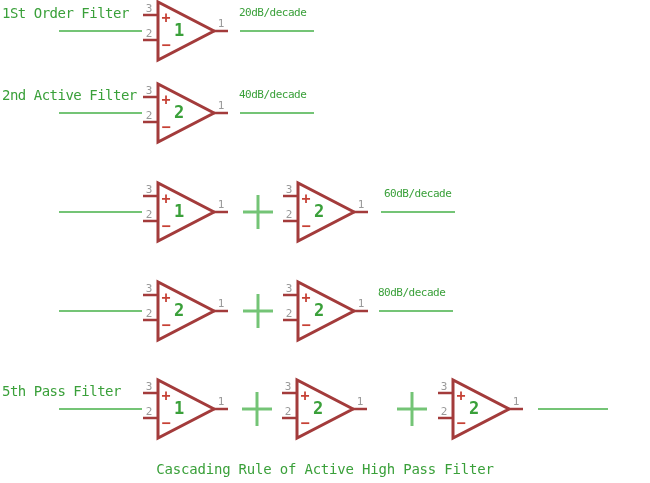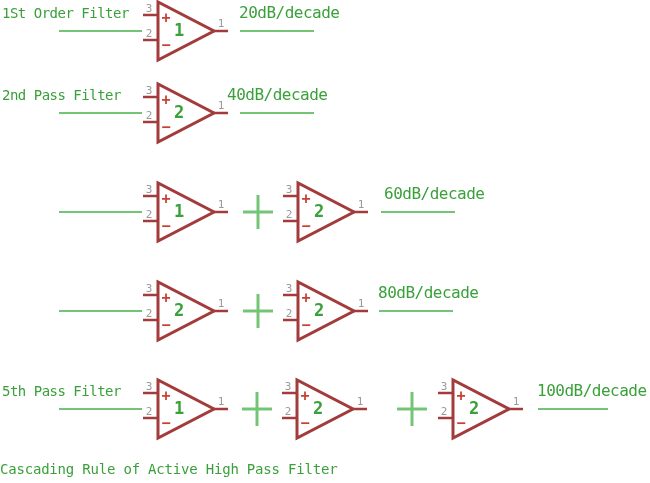--- a/index.html
+++ b/index.html
@@ -14,35 +14,35 @@
   .stage{
     position:relative;width:650px;height:483px;background:var(--bg);
     font-family:"DejaVu Sans Mono","Liberation Mono",monospace;overflow:hidden;
   }
   .row{position:absolute;left:0;width:650px;height:76px;}
   .lbl{
     position:absolute;left:2px;top:12px;font-size:14px;line-height:14px;
     color:var(--text-green);white-space:pre;letter-spacing:-0.5px;
   }
   .rate{
-    position:absolute;top:12px;font-size:16px;line-height:14px;
+    position:absolute;top:12px;font-size:11px;line-height:14px;
     color:var(--text-green);white-space:pre;letter-spacing:-0.5px;
   }
   .wire{position:absolute;top:36px;height:2px;background:var(--wire-green);}
   .amp{position:absolute;top:0;width:90px;height:76px;display:block;}
   .opamp{display:block;}
   .opamp .pin{stroke:var(--amp-red);stroke-width:2.5;}
   .opamp .tri{fill:var(--bg);stroke:var(--amp-red);stroke-width:3;stroke-linejoin:miter;}
   .opamp .pinnum{fill:var(--pin-gray);font-size:11px;font-family:"DejaVu Sans Mono",monospace;text-anchor:middle;}
   .opamp .sign{fill:var(--sign-red);font-size:15px;font-weight:bold;font-family:"DejaVu Sans Mono",monospace;text-anchor:middle;}
   .opamp .ampnum{fill:var(--text-green);font-size:17px;font-weight:bold;font-family:"DejaVu Sans Mono",monospace;text-anchor:middle;}
   .plus{position:absolute;top:20px;}
   .plus line{stroke:var(--wire-green);stroke-width:3;}
   .caption{
-    position:absolute;left:0;top:461px;width:650px;text-align:left;
+    position:absolute;left:0;top:461px;width:650px;text-align:center;
     font-size:14px;color:var(--text-green);white-space:pre;letter-spacing:-0.2px;
   }
 </style>
 </head>
 <body>
 
 <div class="stage">
 
   <section class="row" style="top:-6px">
     <span class="lbl">1St Order Filter</span>
@@ -59,37 +59,37 @@
     <text class="sign" x="28" y="29">+</text>
     <text class="sign" x="28" y="56">−</text>
     <text class="ampnum amp-number" x="41" y="42">1</text>
   </svg>
 </span>
     <span class="rate" style="left:239px">20dB/decade</span>
     <span class="wire" style="left:240px;width:74px"></span>
   </section>
 
   <section class="row" style="top:76px">
-    <span class="lbl">2nd Pass Filter</span>
-    <span class="wire" style="left:59px;width:83px"></span>
-    <span class="amp" style="left:138px">
-  <svg class="opamp" width="90" height="76" viewBox="0 0 90 76">
-    <line class="pin" x1="5" y1="21" x2="20" y2="21"></line>
-    <line class="pin" x1="5" y1="46" x2="20" y2="46"></line>
-    <polygon class="tri" points="20,8 20,66 76,37"></polygon>
-    <line class="pin" x1="76" y1="37" x2="90" y2="37"></line>
-    <text class="pinnum" x="11" y="18">3</text>
-    <text class="pinnum" x="11" y="43">2</text>
-    <text class="pinnum" x="83" y="33">1</text>
-    <text class="sign" x="28" y="29">+</text>
-    <text class="sign" x="28" y="56">−</text>
-    <text class="ampnum amp-number" x="41" y="42">2</text>
-  </svg>
-</span>
-    <span class="rate" style="left:227px">40dB/decade</span>
+    <span class="lbl">2nd Active Filter</span>
+    <span class="wire" style="left:59px;width:83px"></span>
+    <span class="amp" style="left:138px">
+  <svg class="opamp" width="90" height="76" viewBox="0 0 90 76">
+    <line class="pin" x1="5" y1="21" x2="20" y2="21"></line>
+    <line class="pin" x1="5" y1="46" x2="20" y2="46"></line>
+    <polygon class="tri" points="20,8 20,66 76,37"></polygon>
+    <line class="pin" x1="76" y1="37" x2="90" y2="37"></line>
+    <text class="pinnum" x="11" y="18">3</text>
+    <text class="pinnum" x="11" y="43">2</text>
+    <text class="pinnum" x="83" y="33">1</text>
+    <text class="sign" x="28" y="29">+</text>
+    <text class="sign" x="28" y="56">−</text>
+    <text class="ampnum amp-number" x="41" y="42">2</text>
+  </svg>
+</span>
+    <span class="rate" style="left:239px">40dB/decade</span>
     <span class="wire" style="left:240px;width:74px"></span>
   </section>
 
   <section class="row" style="top:175px">
     <span class="wire" style="left:59px;width:83px"></span>
     <span class="amp" style="left:138px">
   <svg class="opamp" width="90" height="76" viewBox="0 0 90 76">
     <line class="pin" x1="5" y1="21" x2="20" y2="21"></line>
     <line class="pin" x1="5" y1="46" x2="20" y2="46"></line>
     <polygon class="tri" points="20,8 20,66 76,37"></polygon>
@@ -208,18 +208,17 @@
     <polygon class="tri" points="20,8 20,66 76,37"></polygon>
     <line class="pin" x1="76" y1="37" x2="90" y2="37"></line>
     <text class="pinnum" x="11" y="18">3</text>
     <text class="pinnum" x="11" y="43">2</text>
     <text class="pinnum" x="83" y="33">1</text>
     <text class="sign" x="28" y="29">+</text>
     <text class="sign" x="28" y="56">−</text>
     <text class="ampnum amp-number" x="41" y="42">2</text>
   </svg>
 </span>
-    <span class="rate" style="left:537px">100dB/decade</span>
     <span class="wire" style="left:538px;width:70px"></span>
   </section>
 
   <div class="caption">Cascading Rule of Active High Pass Filter</div>
 </div>
 
 </body></html>

